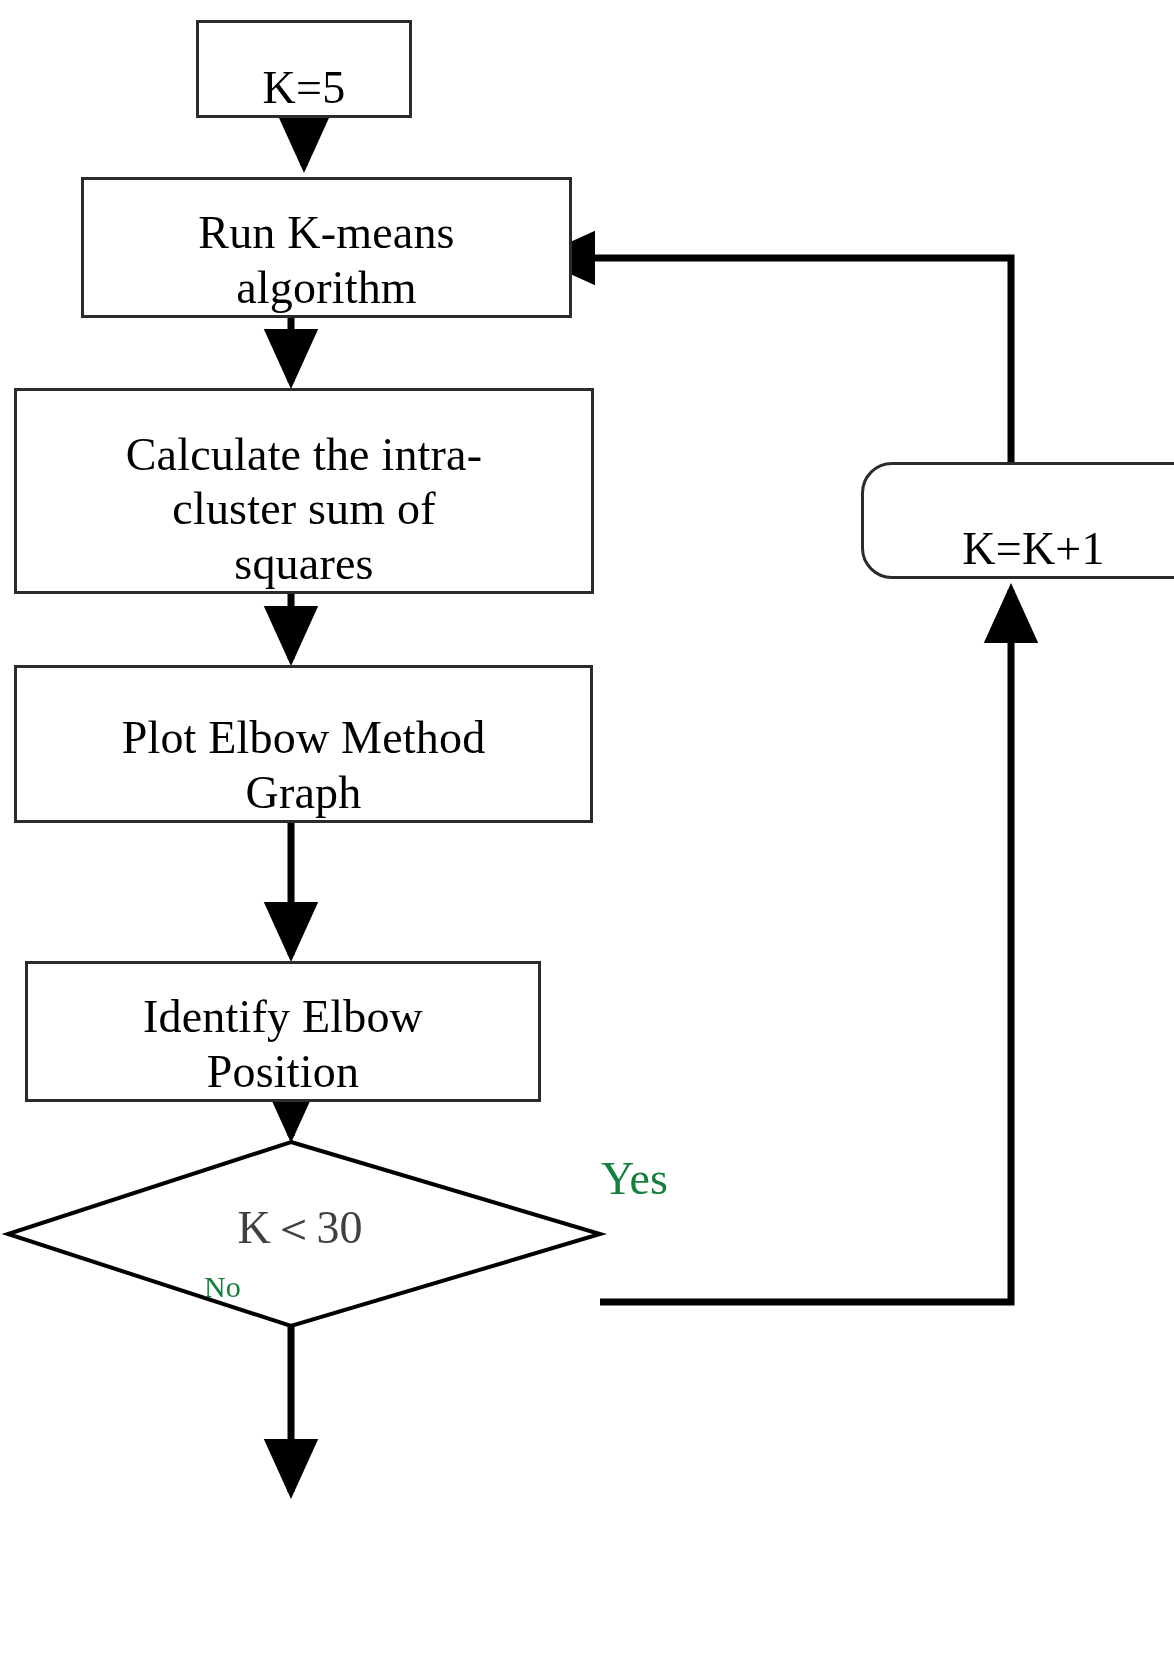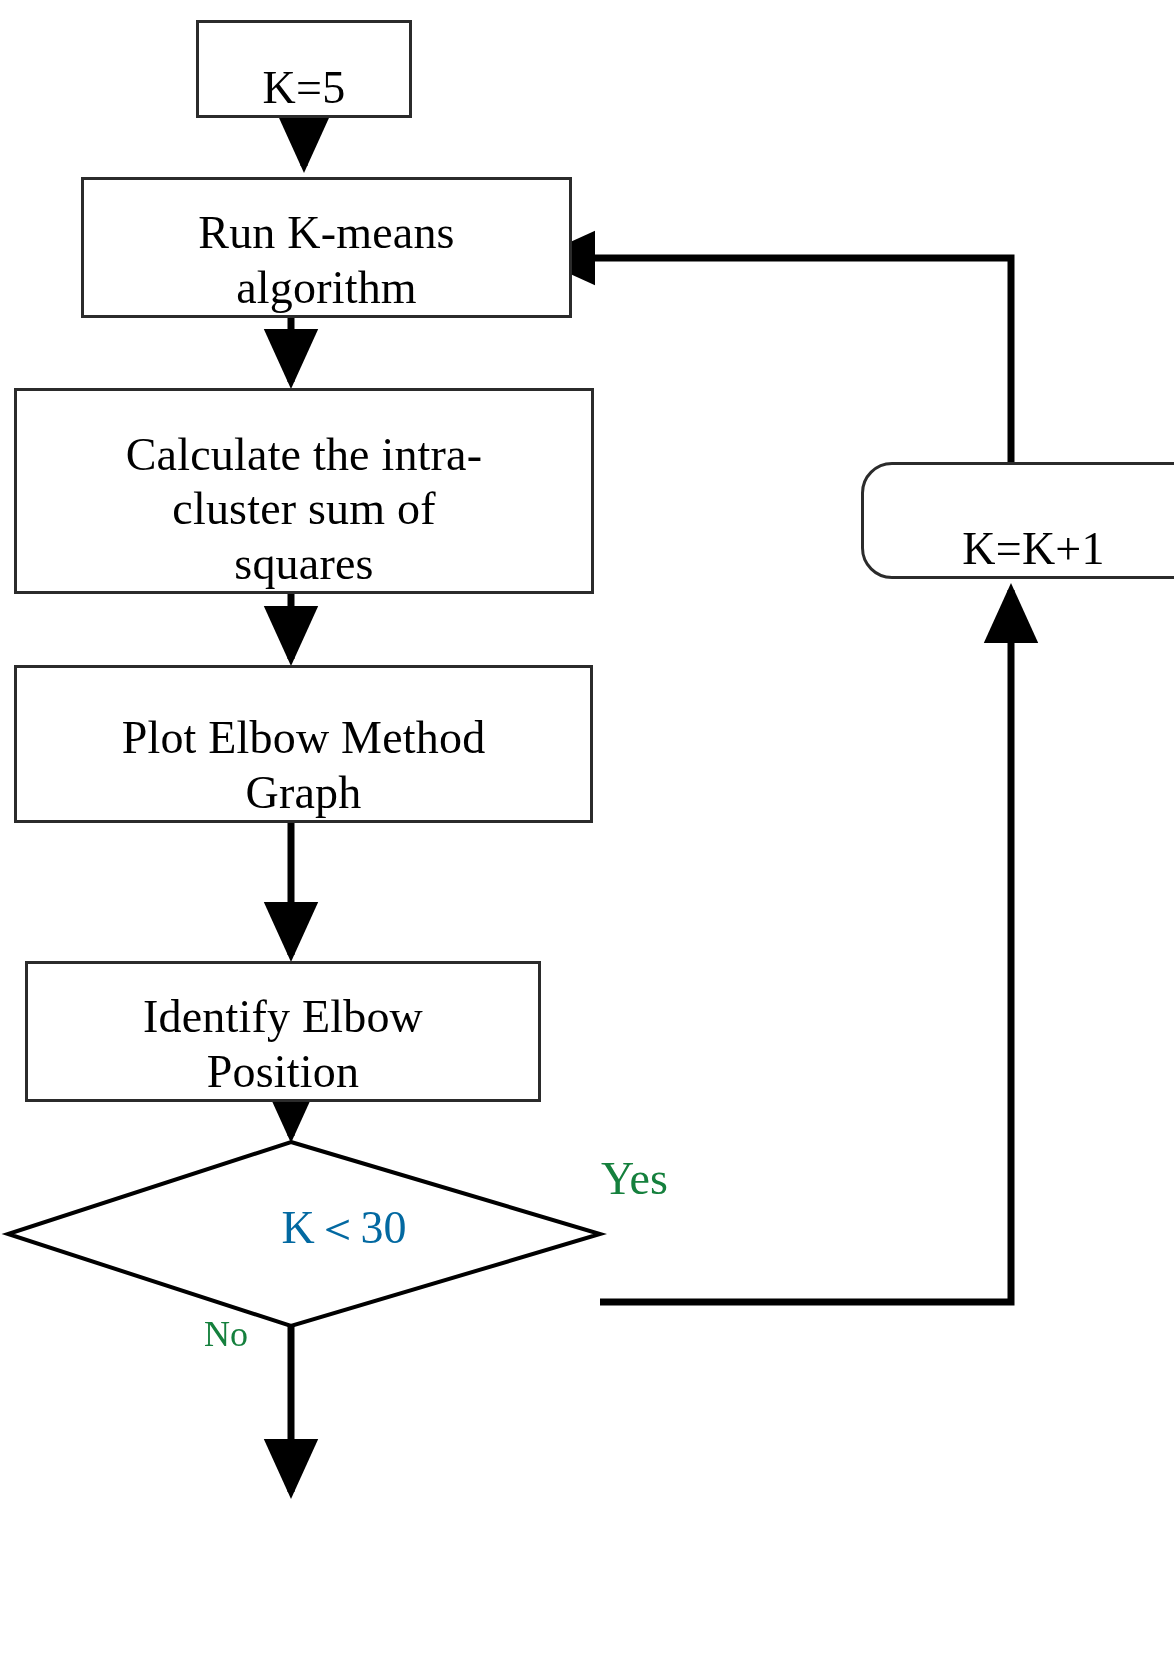--- a/index.html
+++ b/index.html
@@ -45,22 +45,21 @@
     padding: 0 10px;
     white-space: pre-line;
   }
   .diamond-wrap {
     position: absolute;
   }
   .diamond-label {
     position: absolute;
     text-align: center;
     white-space: nowrap;
-    color: #0369a1;
-    padding-left: 44px;
+    color: #404040;
   }
   .edge-label {
     position: absolute;
     white-space: nowrap;
     color: #15803d;
     line-height: 1;
   }
 
   
   #node-k5            { left: 196px; top: 20px;   width: 216px; height: 98px;  font-size: 46px; }
@@ -70,21 +69,21 @@
   #node-identify      { left: 25px;  top: 961px;  width: 516px; height: 141px; font-size: 46px; }
   #node-k-increment   { left: 861px; top: 462px;  width: 345px; height: 117px; font-size: 46px; border-radius: 31px; }
   #node-determine     { left: 25px;  top: 1498px; width: 488px; height: 166px; font-size: 46px; }
 
   #decision-k-lt-30   { left: 0px;   top: 1142px; width: 600px; height: 184px; }
   #decision-k-lt-30 .diamond-label {
     left: 0; top: 55px; width: 600px; font-size: 46px;
   }
 
   #label-yes { left: 601px;  top: 1156px; font-size: 46px; }
-  #label-no  { left: 204px;  top: 1316px; font-size: 36px; }
+  #label-no  { left: 204px;  top: 1272px; font-size: 30px; }
 </style>
 </head>
 <body>
 
 <div id="canvas">
 
   <svg class="wires" viewBox="0 0 1174 1665">
     <defs>
       <marker id="arrowhead" markerWidth="9" markerHeight="9" refX="7.6" refY="4.5" orient="auto" markerUnits="strokeWidth">
         <path d="M0,0.6 L8.6,4.5 L0,8.4 z" fill="#000000"></path>

